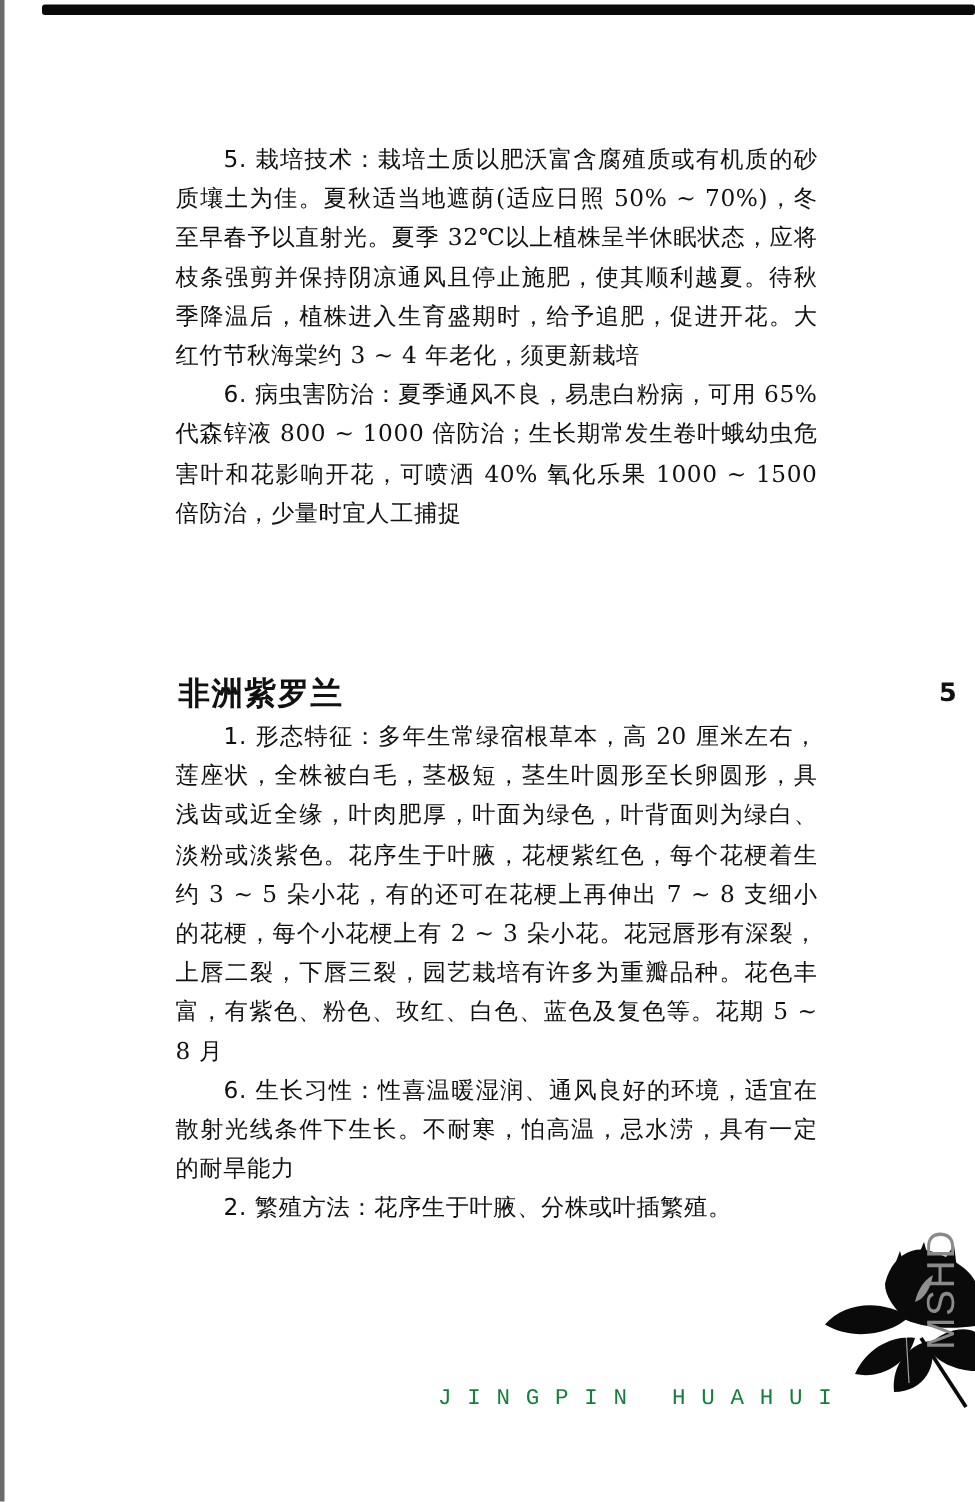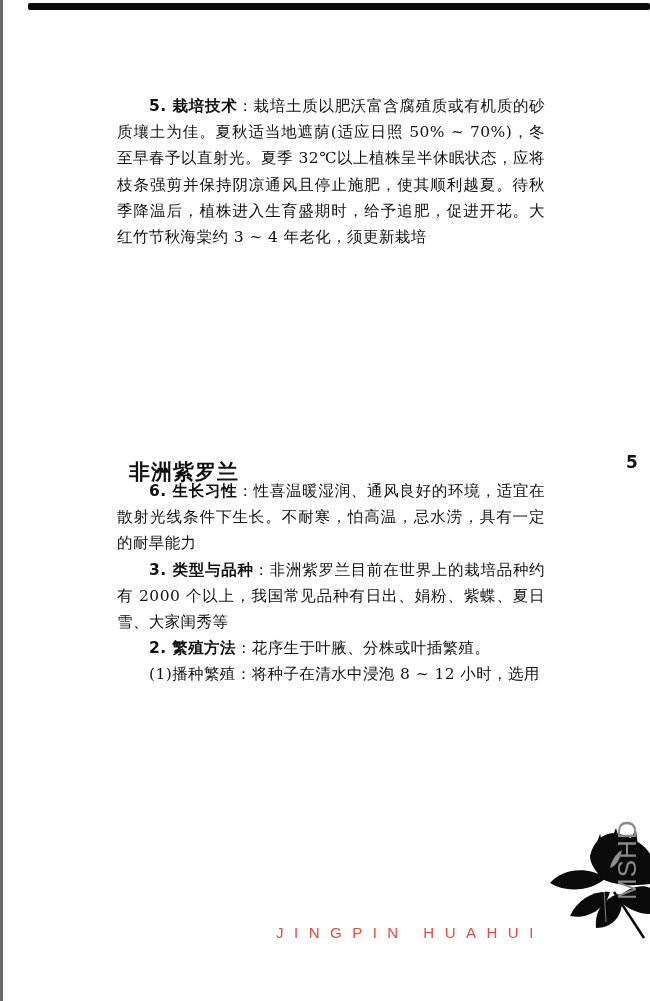--- a/index.html
+++ b/index.html
@@ -37,54 +37,54 @@
     .para {
       font-size: 15.5px;
       line-height: 26.2px;
       text-indent: 32px;
       margin: 0;
       text-align: justify;
       letter-spacing: 0.4px;
     }
     .para .label {
       font-family: "DejaVu Sans", "Liberation Sans", sans-serif;
-      font-weight: bold;
+      font-weight: normal;
     }
     .section-title {
       position: absolute;
       left: 117px;
       top: 446px;
       font-size: 21px;
       font-weight: bold;
       letter-spacing: 1px;
       font-family: "DejaVu Sans", "Liberation Sans", sans-serif;
-      margin: 12px;
+      margin: 2px;
     }
     .content2 {
       position: absolute;
       left: 117px;
       top: 478px;
       width: 428px;
     }
     .page-number {
       position: absolute;
       left: 626px;
       top: 452px;
       font-size: 17px;
       font-weight: bold;
       font-family: "DejaVu Sans", "Liberation Sans", sans-serif;
     }
     .footer-title {
       position: absolute;
-      left: 276px;
+      left: 292px;
       top: 924px;
       font-size: 15px;
-      font-family: Liberation Sans, sans-serif;
+      font-family: Liberation Mono, monospace;
       letter-spacing: 10.5px;
-      color: #ef4444;
+      color: #15803d;
     }
     .flower {
       position: absolute;
       left: 548px;
       top: 828px;
       width: 102px;
       height: 120px;
     }
     .watermark {
       position: absolute;
@@ -100,31 +100,31 @@
     }
   </style>
 </head>
 <body>
 
 <div class="left-border"></div>
 <div class="top-rule"></div>
 
 <div class="content">
   <p class="para"><span class="label">5. 栽培技术</span><span>：栽培土质以肥沃富含腐殖质或有机质的砂质壤土为佳。夏秋适当地遮荫(适应日照 50% ~ 70%)，冬至早春予以直射光。夏季 32℃以上植株呈半休眠状态，应将枝条强剪并保持阴凉通风且停止施肥，使其顺利越夏。待秋季降温后，植株进入生育盛期时，给予追肥，促进开花。大红竹节秋海棠约 3 ~ 4 年老化，须更新栽培</span></p>
+  <p class="para"><span class="label">6. 病虫害防治</span><span>：夏季通风不良，易患白粉病，可用 65% 代森锌液 800 ~ 1000 倍防治；生长期常发生卷叶蛾幼虫危害叶和花影响开花，可喷洒 40% 氧化乐果 1000 ~ 1500 倍防治，少量时宜人工捕捉</span></p>
 </div>
 
 <h2 class="section-title">非洲紫罗兰</h2>
 
 <div class="page-number">5</div>
 
 <div class="content2">
+  <p class="para"><span class="label">1. 形态特征</span><span>：多年生常绿宿根草本，高 20 厘米左右，莲座状，全株被白毛，茎极短，茎生叶圆形至长卵圆形，具浅齿或近全缘，叶肉肥厚，叶面为绿色，叶背面则为绿白、淡粉或淡紫色。花序生于叶腋，花梗紫红色，每个花梗着生约 3 ~ 5 朵小花，有的还可在花梗上再伸出 7 ~ 8 支细小的花梗，每个小花梗上有 2 ~ 3 朵小花。花冠唇形有深裂，上唇二裂，下唇三裂，园艺栽培有许多为重瓣品种。花色丰富，有紫色、粉色、玫红、白色、蓝色及复色等。花期 5 ~ 8 月</span></p>
   <p class="para"><span class="label">6. 生长习性</span><span>：性喜温暖湿润、通风良好的环境，适宜在散射光线条件下生长。不耐寒，怕高温，忌水涝，具有一定的耐旱能力</span></p>
-  <p class="para"><span class="label">3. 类型与品种</span><span>：非洲紫罗兰目前在世界上的栽培品种约有 2000 个以上，我国常见品种有日出、娟粉、紫蝶、夏日雪、大家闺秀等</span></p>
   <p class="para"><span class="label">2. 繁殖方法</span><span>：花序生于叶腋、分株或叶插繁殖。</span></p>
-  <p class="para"><span>(1)播种繁殖</span><span>：将种子在清水中浸泡 8 ~ 12 小时，选用</span></p>
 </div>
 
 <div class="footer-title">JINGPIN HUAHUI</div>
 
 <svg class="flower" viewBox="0 0 102 120" xmlns="http://www.w3.org/2000/svg">
 
   <path d="M2 55 C 15 40, 40 38, 58 50 C 45 62, 20 66, 2 55 Z" fill="#0a0a0a"></path>
 
   <path d="M22 88 C 30 70, 48 62, 62 64 C 58 80, 40 92, 22 88 Z" fill="#0a0a0a"></path>
 

